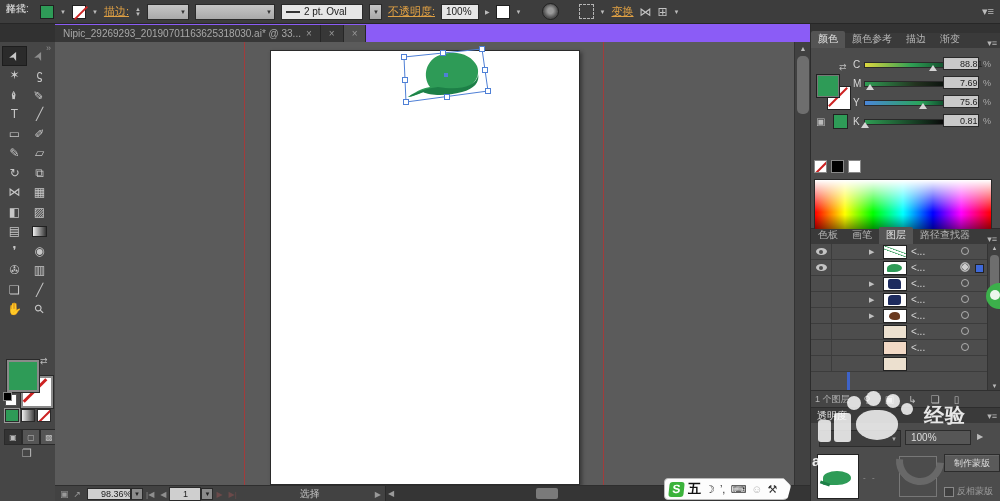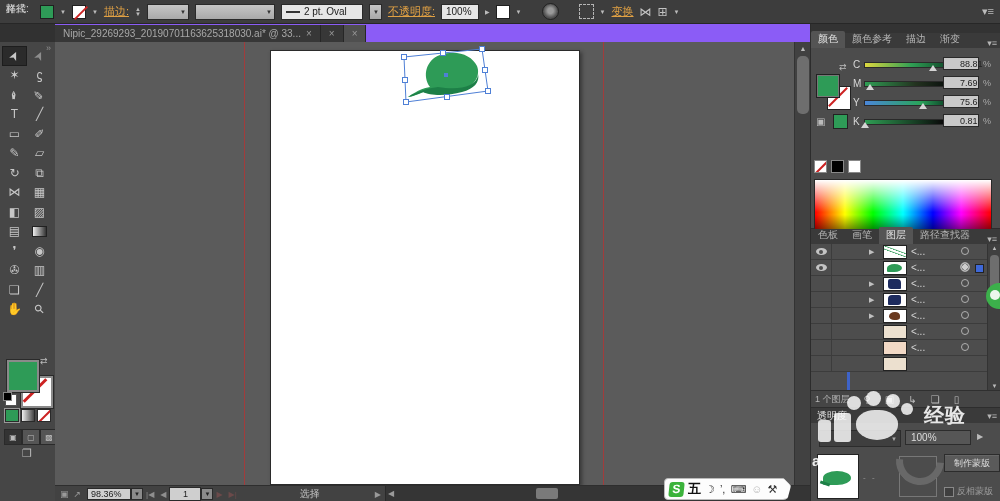--- a/index.html
+++ b/index.html
@@ -69,21 +69,21 @@
   #artboard{left:215px;top:8px;width:308px;height:433px;background:#fff;border:1px solid #2b2b2b;box-shadow:2px 2px 4px rgba(0,0,0,.4);}
   .guide{top:0;width:1px;height:443px;background:#a13c3c;}
   #vscroll{left:739px;top:0;width:16px;height:443px;background:#414141;border-left:1px solid #333;}
   #vscroll .arr{position:absolute;left:0;top:0;width:16px;height:13px;font-size:7px;color:#bbb;text-align:center;line-height:13px;}
   #vscroll .thumb{position:absolute;left:2px;top:14px;width:12px;height:58px;background:#6e6e6e;border-radius:5px;}
   #artsvg{left:0;top:0;}
 
   
   #statusbar{left:55px;top:485px;width:755px;height:16px;background:#424242;border-top:1px solid #2e2e2e;display:flex;align-items:center;font-size:9px;}
   #statusbar .sb-ico{color:#9a9a9a;margin-left:5px;font-size:9px;}
-  #zoombox{margin-left:6px;width:44px;height:12px;background:#cfcfcf;color:#222;border:1px solid #2a2a2a;display:flex;align-items:center;padding:0 3px;box-sizing:border-box;}
+  #zoombox{margin-left:6px;width:44px;height:12px;background:#cfcfcf;color:#222;border:1px solid #2a2a2a;display:flex;align-items:center;padding:0 13px;box-sizing:border-box;}
   .zdd{width:12px;height:12px;background:#8b8b8b;border:1px solid #2a2a2a;color:#222;font-size:6px;display:flex;align-items:center;justify-content:center;box-sizing:border-box;}
   .navarr{color:#8f8f8f;margin:0 3px;font-size:8px;}
   .navarr.dis{color:#6b4a4a;}
   #abfield{width:30px;height:12px;background:#cfcfcf;color:#222;border:1px solid #2a2a2a;display:flex;align-items:center;justify-content:center;}
   #sstatus{margin-left:60px;color:#c5c5c5;font-size:10px;}
   #hsplit{margin-left:55px;color:#9a9a9a;font-size:8px;}
   #hscroll{flex:1;align-self:stretch;background:#353535;border-left:1px solid #2a2a2a;position:relative;margin-left:4px;}
   #hscroll .arr{position:absolute;left:2px;top:3px;font-size:8px;color:#9a9a9a;}
   #hscroll .thumb{position:absolute;left:150px;top:2px;width:22px;height:11px;background:#7a7a7a;border-radius:2px;}
 

